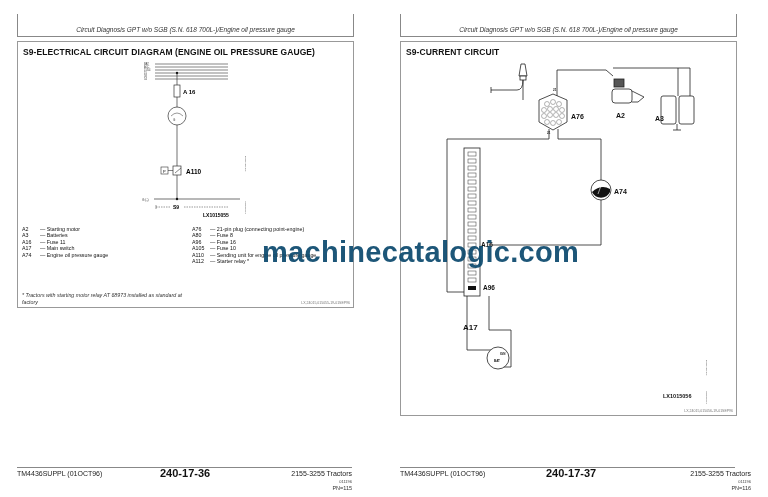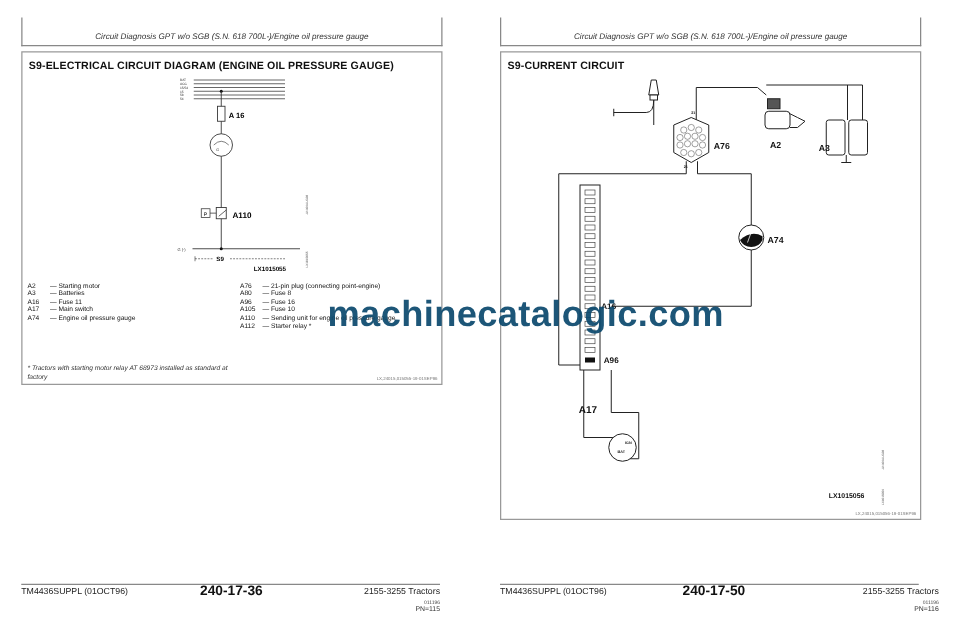--- a/index.html
+++ b/index.html
@@ -254,19 +254,19 @@
       </g>
       <text x="0" y="0" font-size="2.5" fill="#555" transform="translate(306,334) rotate(-90)">-UN-06AUG98</text>
       <text x="0" y="0" font-size="2.5" fill="#555" transform="translate(306,362) rotate(-90)">LX1015056</text>
     </svg>
 
     <div class="ref" style="right:3px; bottom:2px;">LX,24015,015056-19-01SEP96</div>
   </div>
 
   <div class="footer-rule" style="left:16px; width:335px;"></div>
   <div class="foot-left" style="left:16px;">TM4436SUPPL (01OCT96)</div>
-  <div class="foot-center" style="left:162px;">240-17-50</div>
+  <div class="foot-center" style="left:162px;">240-17-37</div>
   <div class="foot-right" style="right:17px;">2155-3255 Tractors</div>
   <div class="foot-small" style="right:17px; top:479px;">011196</div>
   <div class="foot-pn" style="right:17px;">PN=116</div>
 </div>
 
 <div class="watermark">machinecatalogic.com</div>
 
 </body></html>

